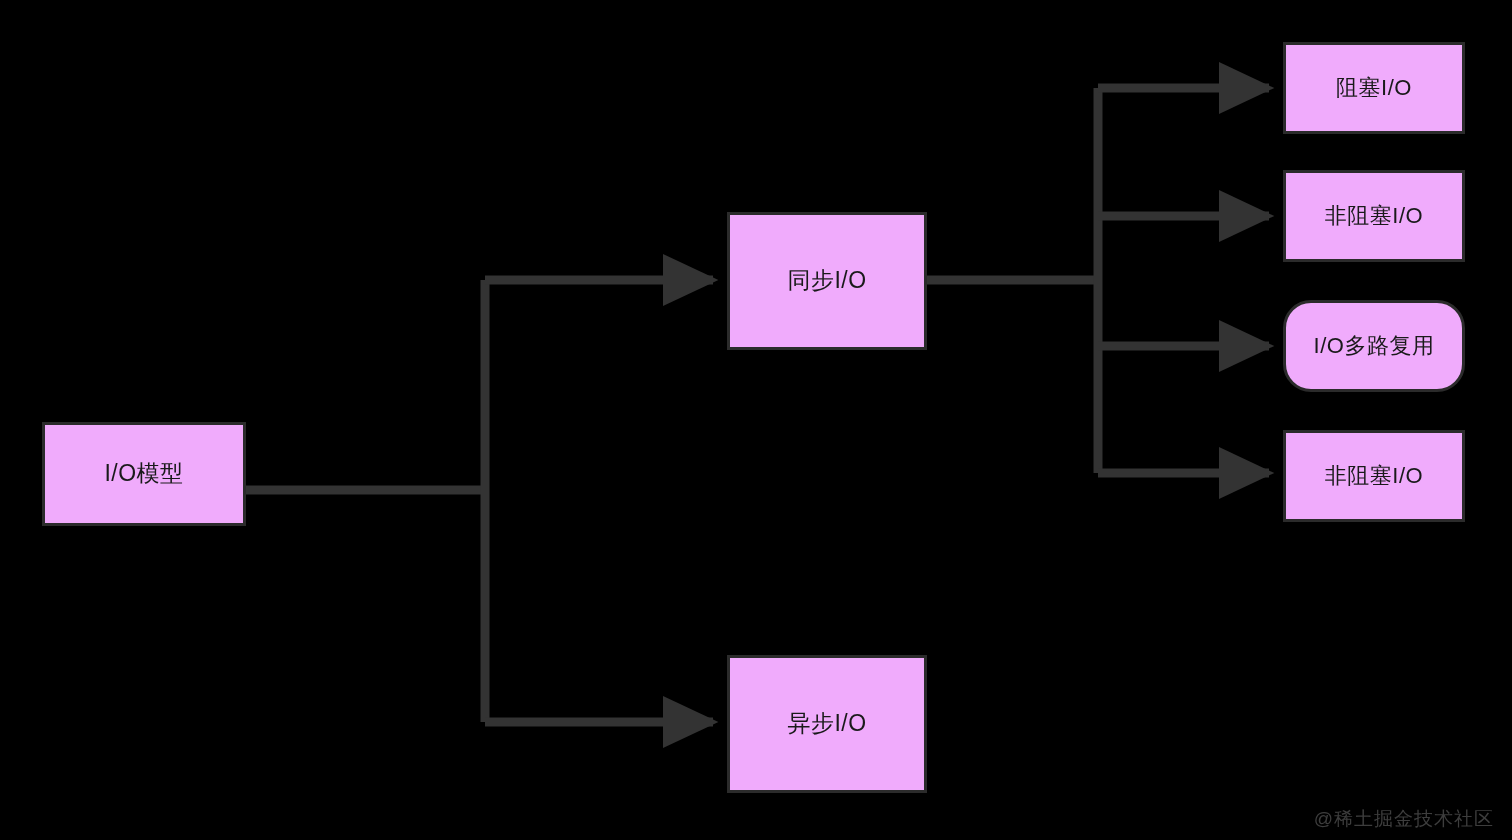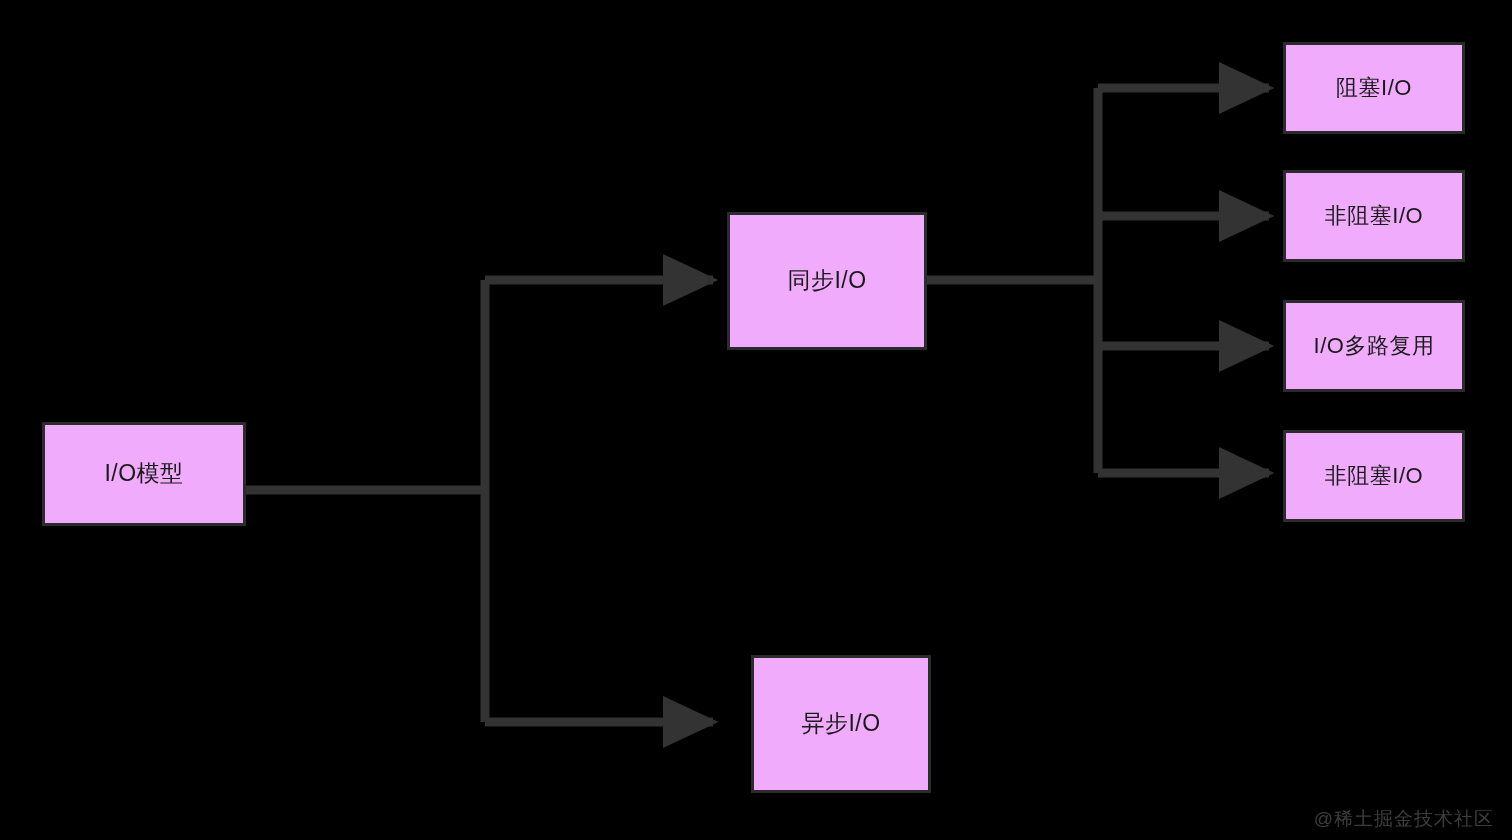--- a/index.html
+++ b/index.html
@@ -40,25 +40,25 @@
   }
   .node-label {
     font-size: 23px;
     line-height: 1.2;
     white-space: nowrap;
     color: #1a1a1a;
     font-weight: 400;
   }
   .node.root { left: 42px;  top: 422px; width: 204px; height: 104px; }
   .node.sync  { left: 727px; top: 212px; width: 200px; height: 138px; }
-  .node.async { left: 727px; top: 655px; width: 180px; height: 138px; margin-left: 24px; }
+  .node.async { left: 727px; top: 655px; width: 200px; height: 138px; }
   .node.leaf  { left: 1283px; width: 182px; height: 92px; }
   .node.leaf-1 { top: 42px; }
   .node.leaf-2 { top: 170px; }
-  .node.leaf-3 { top: 300px; }
+  .node.leaf-3 { top: 300px; border-radius: 28px; }
   .node.leaf-4 { top: 430px; }
   .node.leaf .node-label { font-size: 22px; }
 
   #watermark {
     position: absolute;
     right: 18px;
     bottom: 8px;
     font-size: 19px;
     letter-spacing: 1px;
     color: #6f6f6f;

